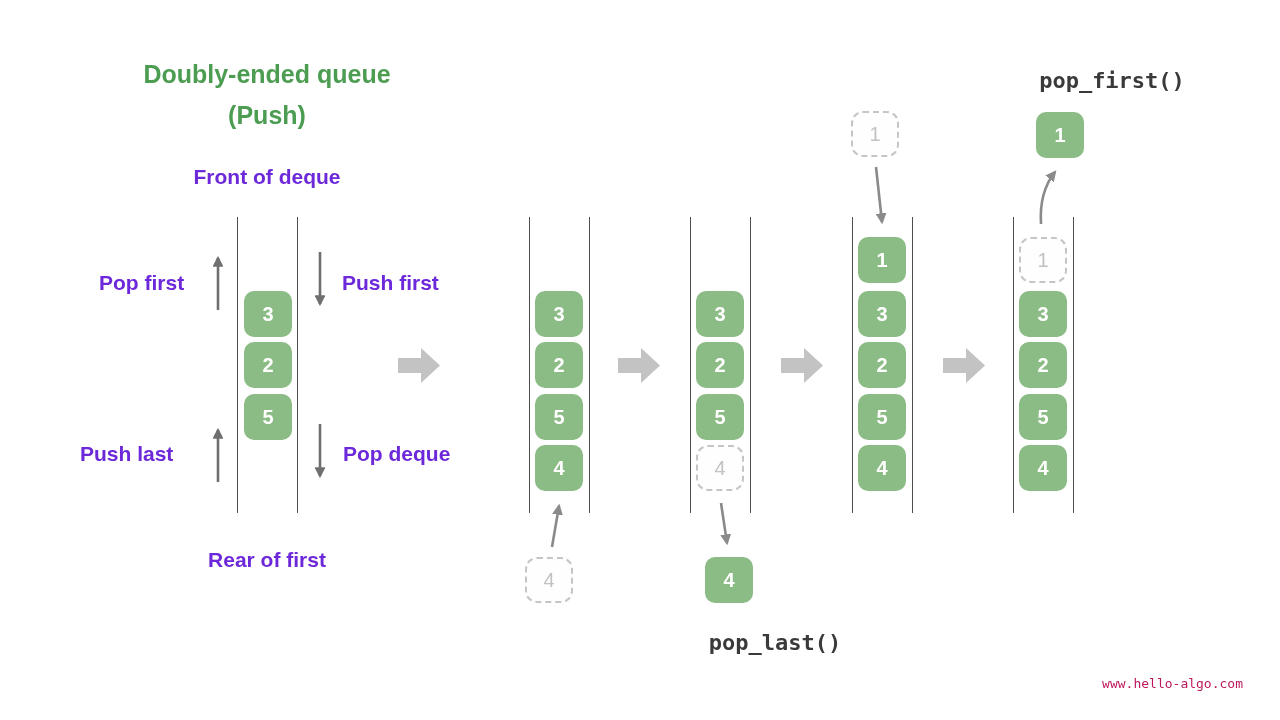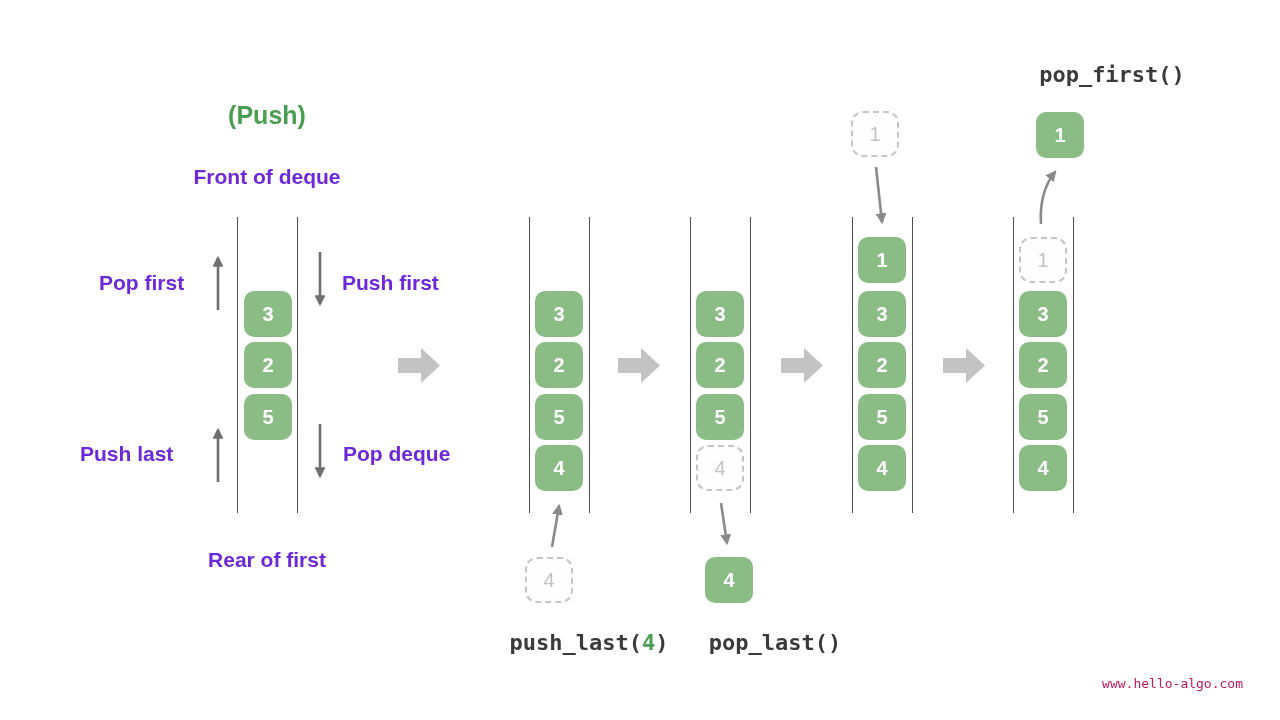--- a/index.html
+++ b/index.html
@@ -53,33 +53,31 @@
     <line x1="721" y1="503" x2="727" y2="543" stroke="#8A8A8A" stroke-width="2.6" marker-end="url(#ah-mid)"></line>
     <line x1="876" y1="167" x2="882" y2="222" stroke="#8A8A8A" stroke-width="2.6" marker-end="url(#ah-mid)"></line>
     <path d="M1041,224 Q1039,192 1055,172" fill="none" stroke="#8A8A8A" stroke-width="2.6" marker-end="url(#ah-mid)"></path>
 
     <polygon fill="#C3C3C3" points="398,358 421,358 421,348 440,365.5 421,383 421,373 398,373"></polygon>
     <polygon fill="#C3C3C3" points="618,358 641,358 641,348 660,365.5 641,383 641,373 618,373"></polygon>
     <polygon fill="#C3C3C3" points="781,358 804,358 804,348 823,365.5 804,383 804,373 781,373"></polygon>
     <polygon fill="#C3C3C3" points="943,358 966,358 966,348 985,365.5 966,383 966,373 943,373"></polygon>
   </svg>
 
+  <div class="title-line" style="left:267px;top:60px;">Doubly-ended queue</div>
   <div class="title-line" style="left:267px;top:101px;">(Push)</div>
 
   <div class="side-label centered" style="left:267px;top:165px;">Front of deque</div>
   <div class="side-label centered" style="left:267px;top:548px;">Rear of first</div>
   <div class="side-label" style="left:99px;top:271px;">Pop first</div>
   <div class="side-label" style="left:342px;top:271px;">Push first</div>
   <div class="side-label" style="left:80px;top:442px;">Push last</div>
   <div class="side-label" style="left:343px;top:442px;">Pop deque</div>
 
-  <div class="code-label" style="left:1112px;top:62px;">pop_first()</div>
-  <div class="code-label" style="left:589px;top:630px;">
-    <span>push_last(</span><span class="arg">4</span><span>)</span>
-  </div>
+  <div class="code-label" style="left:1112px;top:68px;">pop_first()</div>
   <div class="code-label" style="left:775px;top:630px;">pop_last()</div>
 
   <div class="channel" style="left:237px;top:217px;"></div>
   <div class="channel" style="left:529px;top:217px;"></div>
   <div class="channel" style="left:690px;top:217px;"></div>
   <div class="channel" style="left:852px;top:217px;"></div>
   <div class="channel" style="left:1013px;top:217px;"></div>
 
   <div>
     <div class="cell" style="left:244px;top:291px;">3</div>

